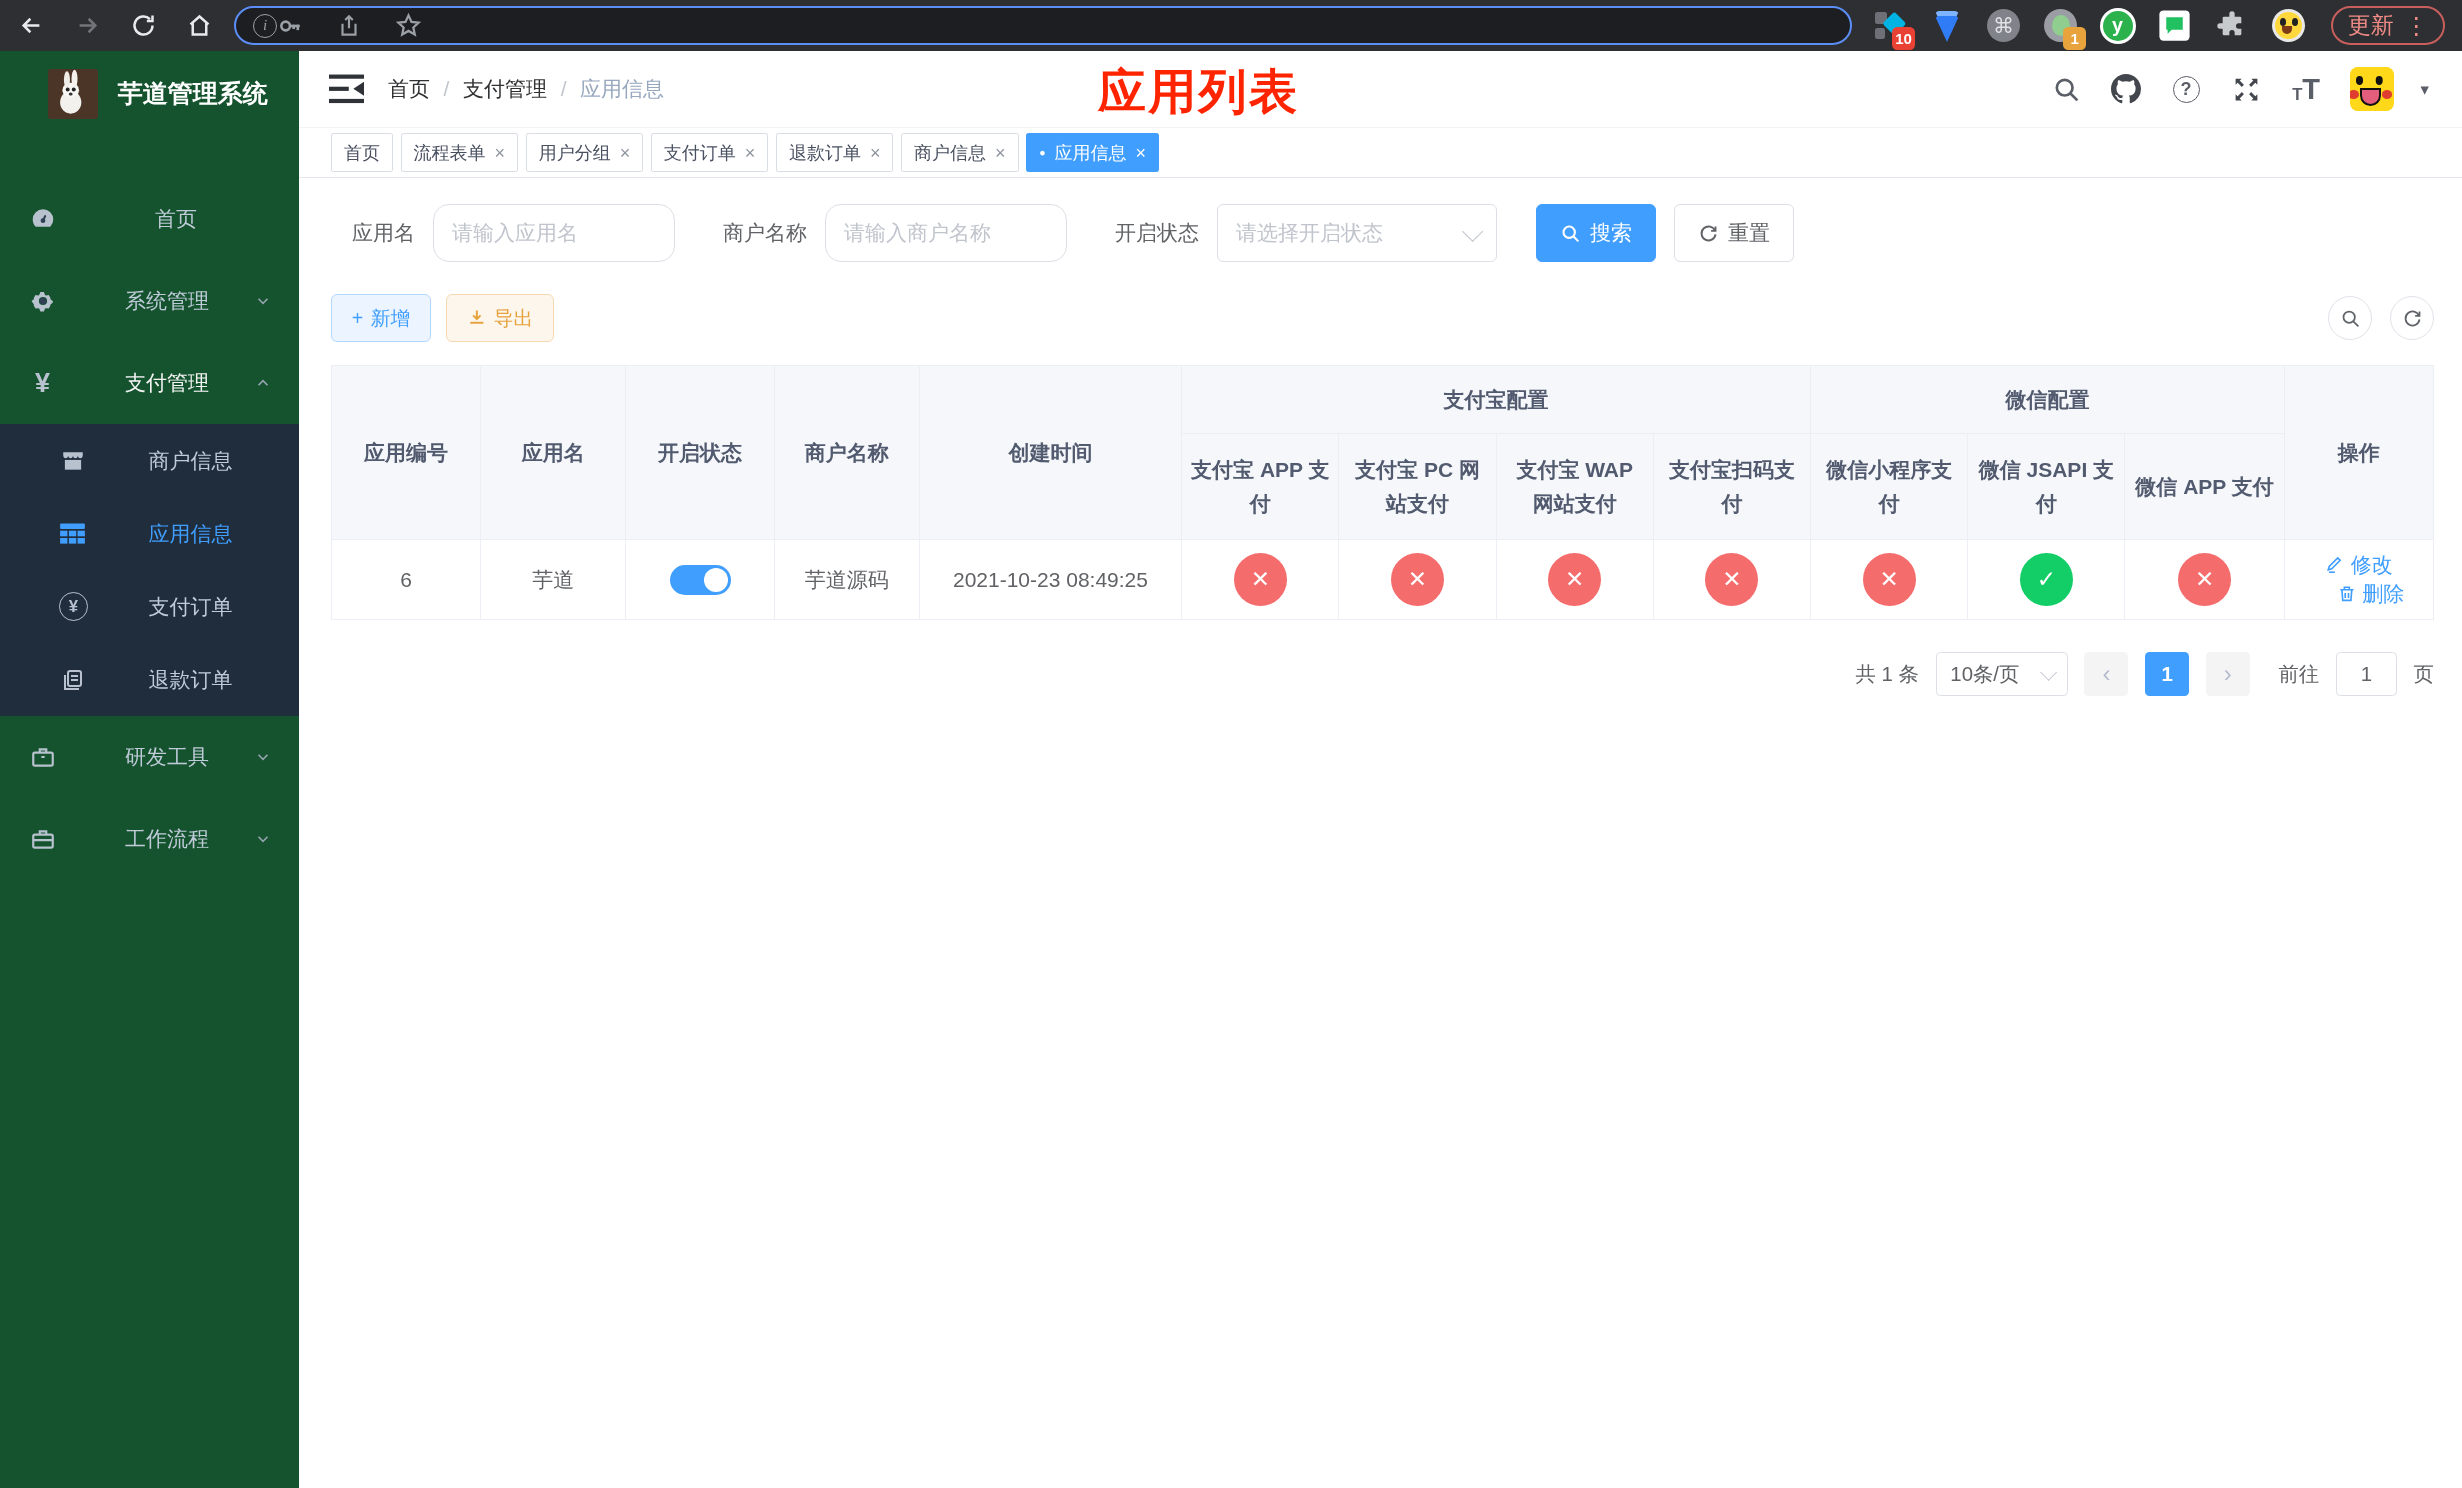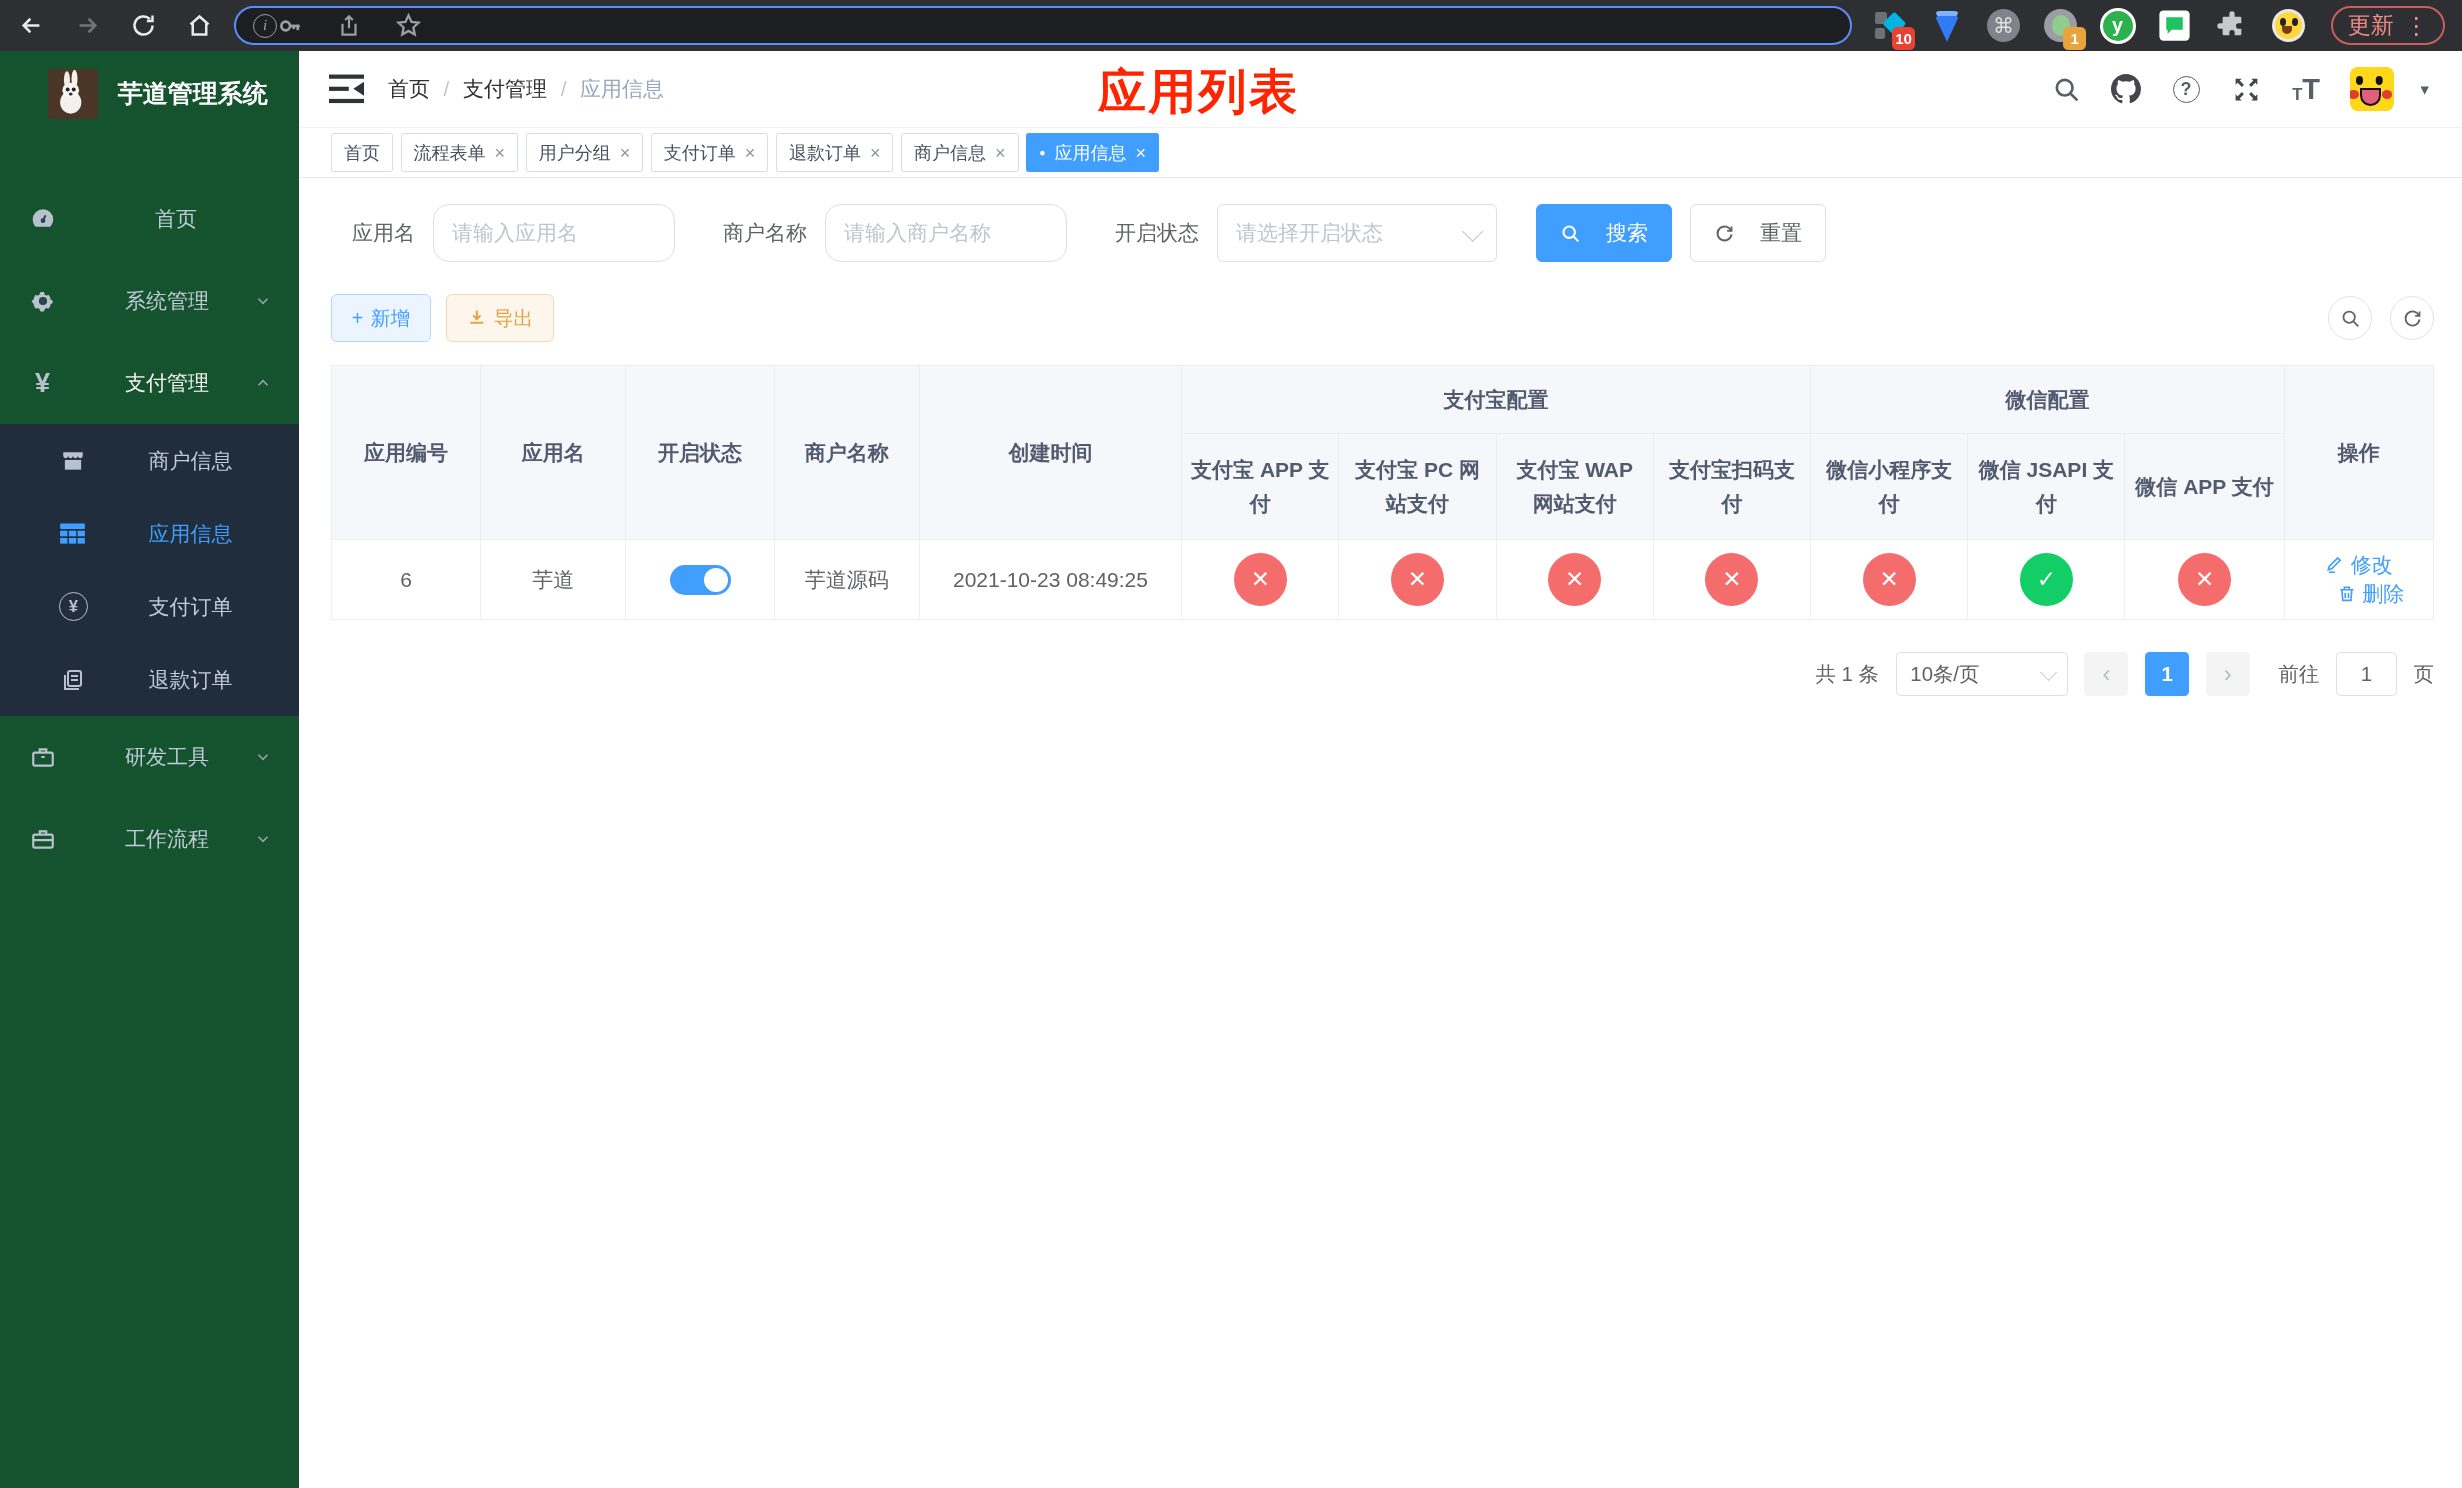--- a/index.html
+++ b/index.html
@@ -92,21 +92,21 @@
   
   .content { flex:1; padding:26px 28px 0 32px; background:#fff; overflow:hidden; }
   .filter-row { display:flex; align-items:center; gap:18px; padding-left:21px; }
   .f-label { color:#606266; font-size:21px; white-space:nowrap; }
   .f-input { width:242px; height:58px; border:1.5px solid #dcdfe6; border-radius:16px; padding:0 18px; font-size:21px; color:#606266; font-family:inherit; background:#fff; }
   .f-input::placeholder { color:#c0c4cc; }
   .f-select { width:280px; height:58px; border:1.5px solid #dcdfe6; border-radius:6px; padding:0 18px; display:flex; align-items:center; justify-content:space-between; cursor:pointer; background:#fff; }
   .f-select .ph { color:#c0c4cc; }
   .f-select .chev { width:15px; height:15px; border-right:1.9px solid #c0c4cc; border-bottom:1.9px solid #c0c4cc; transform:rotate(45deg) translateY(-3px); }
   .gap-lg { margin-left:30px; }
-  .btn { height:58px; border-radius:6px; display:inline-flex; align-items:center; gap:25px; padding:0 23px; font-size:21px; cursor:pointer; border:1.5px solid transparent; white-space:nowrap; }
+  .btn { height:58px; border-radius:6px; display:inline-flex; align-items:center; gap:9px; padding:0 23px; font-size:21px; cursor:pointer; border:1.5px solid transparent; white-space:nowrap; }
   .btn-primary { background:#409eff; border-color:#409eff; color:#fff; margin-left:21px; }
   .btn-plain { background:#fff; border-color:#dcdfe6; color:#606266; }
 
   .toolbar-row { display:flex; align-items:center; margin-top:32px; }
   .btn-sm { height:48px; border-radius:6px; display:inline-flex; align-items:center; gap:7.6px; padding:0 19.7px; font-size:19.7px; cursor:pointer; border:1.5px solid transparent; }
   .btn-add { color:#409eff; background:#ecf5ff; border-color:#b3d8ff; }
   .btn-export { color:#e6a23c; background:#fdf6ec; border-color:#f5dab1; margin-left:15px; }
   .toolbar-right { margin-left:auto; display:flex; gap:18px; }
   .circle-btn { width:44px; height:44px; border-radius:50%; border:1.5px solid #dfe3e8; background:#fff; display:grid; place-items:center; color:#5f6368; cursor:pointer; }
 
@@ -120,21 +120,21 @@
   .status-circle { width:53px; height:53px; border-radius:50%; display:inline-grid; place-items:center; color:#fff; font-size:23px; }
   .status-circle.no { background:#f56c6c; }
   .status-circle.ok { background:#13ce66; }
   .switch { width:61px; height:30px; border-radius:15px; background:#409eff; position:relative; display:inline-block; cursor:pointer; vertical-align:middle; }
   .switch .knob { position:absolute; top:3px; right:3px; width:24px; height:24px; border-radius:50%; background:#fff; }
   .link-btn { color:#409eff; font-size:21px; display:inline-flex; align-items:center; gap:6px; cursor:pointer; white-space:nowrap; }
   .link-btn + .link-btn { margin-left:23px; }
 
   
   .pagination { display:flex; align-items:center; justify-content:flex-end; margin-top:32px; gap:16.7px; color:#606266; font-size:20.4px; }
-  .pg-select { width:172px; height:44px; border:1.5px solid #dcdfe6; border-radius:4.5px; display:flex; align-items:center; justify-content:space-between; padding:0 13.6px; cursor:pointer; }
+  .pg-select { width:132px; height:44px; border:1.5px solid #dcdfe6; border-radius:4.5px; display:flex; align-items:center; justify-content:space-between; padding:0 13.6px; cursor:pointer; }
   .pg-select .chev { width:12px; height:12px; border-right:1.9px solid #c0c4cc; border-bottom:1.9px solid #c0c4cc; transform:rotate(45deg) translateY(-2.3px); }
   .pg-btn { width:44px; height:44px; border-radius:4.5px; background:#f4f4f5; color:#b4bccc; display:grid; place-items:center; font-size:24px; cursor:pointer; }
   .pg-page { width:44px; height:44px; border-radius:4.5px; background:#409eff; color:#fff; display:grid; place-items:center; font-weight:bold; font-size:20.4px; cursor:pointer; }
   .pg-goto-input { width:61px; height:44px; border:1.5px solid #dcdfe6; border-radius:4.5px; text-align:center; font-size:20.4px; color:#606266; font-family:inherit; }
 </style>
 </head>
 <body>
 
 <div class="browser-bar">
   <div class="nav-btns">

